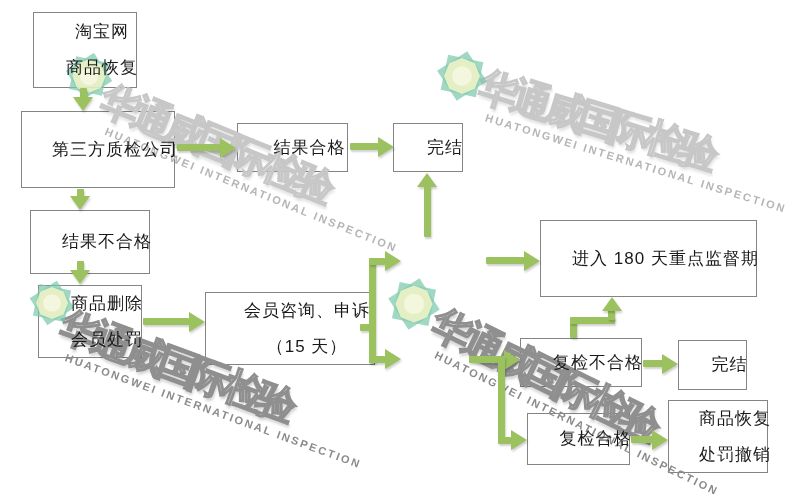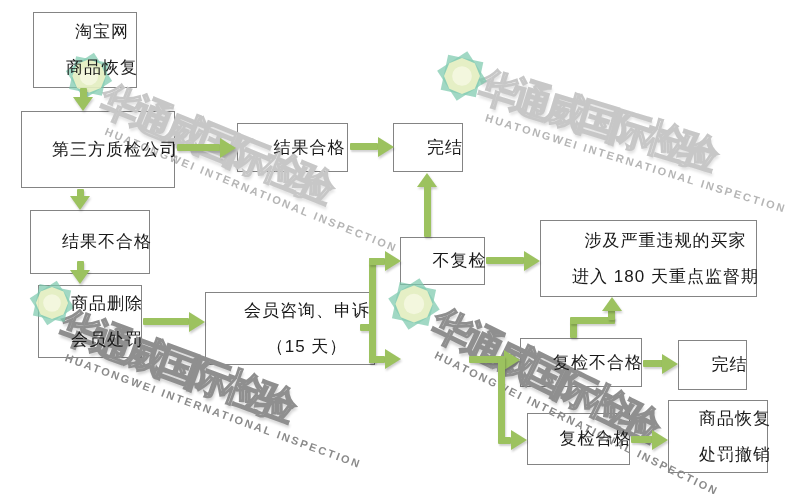--- a/index.html
+++ b/index.html
@@ -104,25 +104,21 @@
     <span class="bl">结果不合格</span>
   </div>
   <div class="box" style="left:38px;top:285px;width:104px;height:73px">
     <span class="bl">商品删除</span>
     <span class="bl">会员处罚</span>
   </div>
   <div class="box" style="left:205px;top:292px;width:170px;height:73px">
     <span class="bl">会员咨询、申诉</span>
     <span class="bl">（15 天）</span>
   </div>
-  <div class="box" style="left:400px;top:237px;width:85px;height:48px">
-    <span class="bl">不复检</span>
-  </div>
   <div class="box" style="left:540px;top:220px;width:217px;height:77px">
-    <span class="bl">涉及严重违规的买家</span>
     <span class="bl">进入 180 天重点监督期</span>
   </div>
   <div class="box" style="left:520px;top:338px;width:122px;height:49px">
     <span class="bl">复检不合格</span>
   </div>
   <div class="box" style="left:678px;top:340px;width:69px;height:50px">
     <span class="bl">完结</span>
   </div>
   <div class="box" style="left:527px;top:413px;width:103px;height:52px">
     <span class="bl">复检合格</span>

